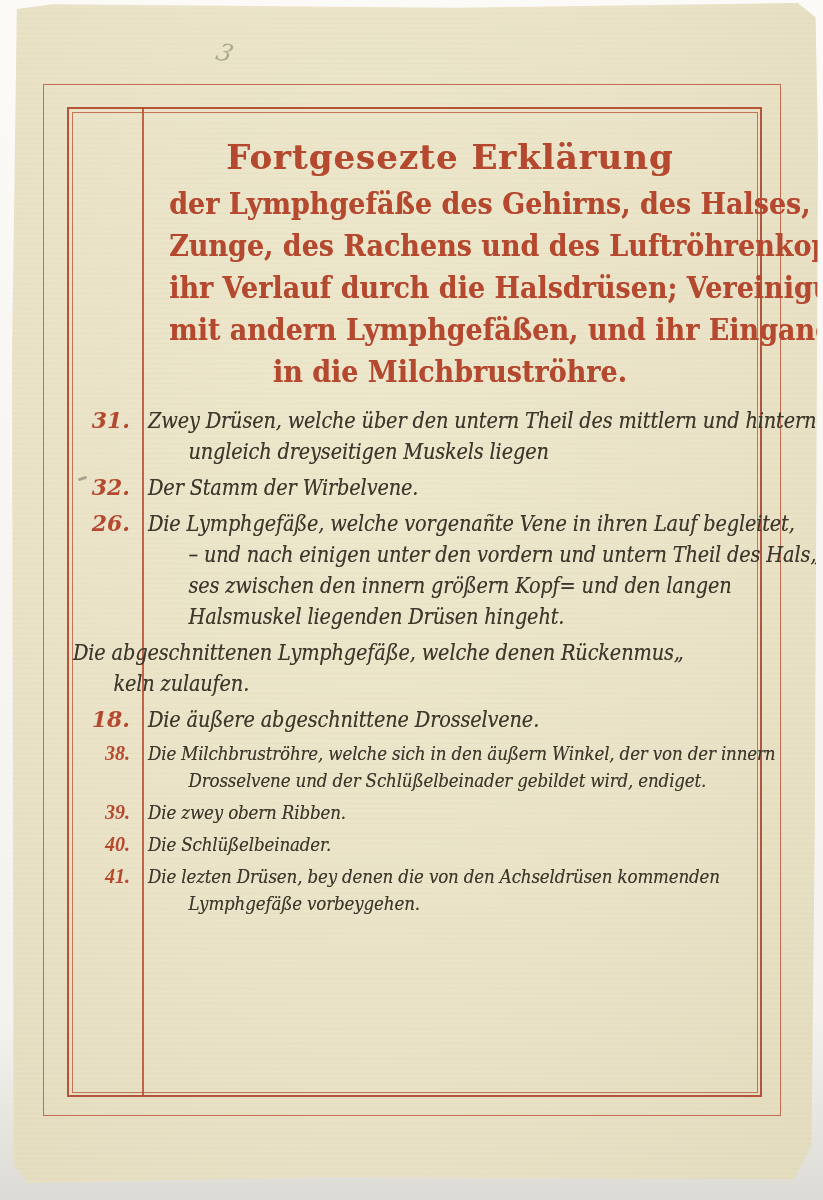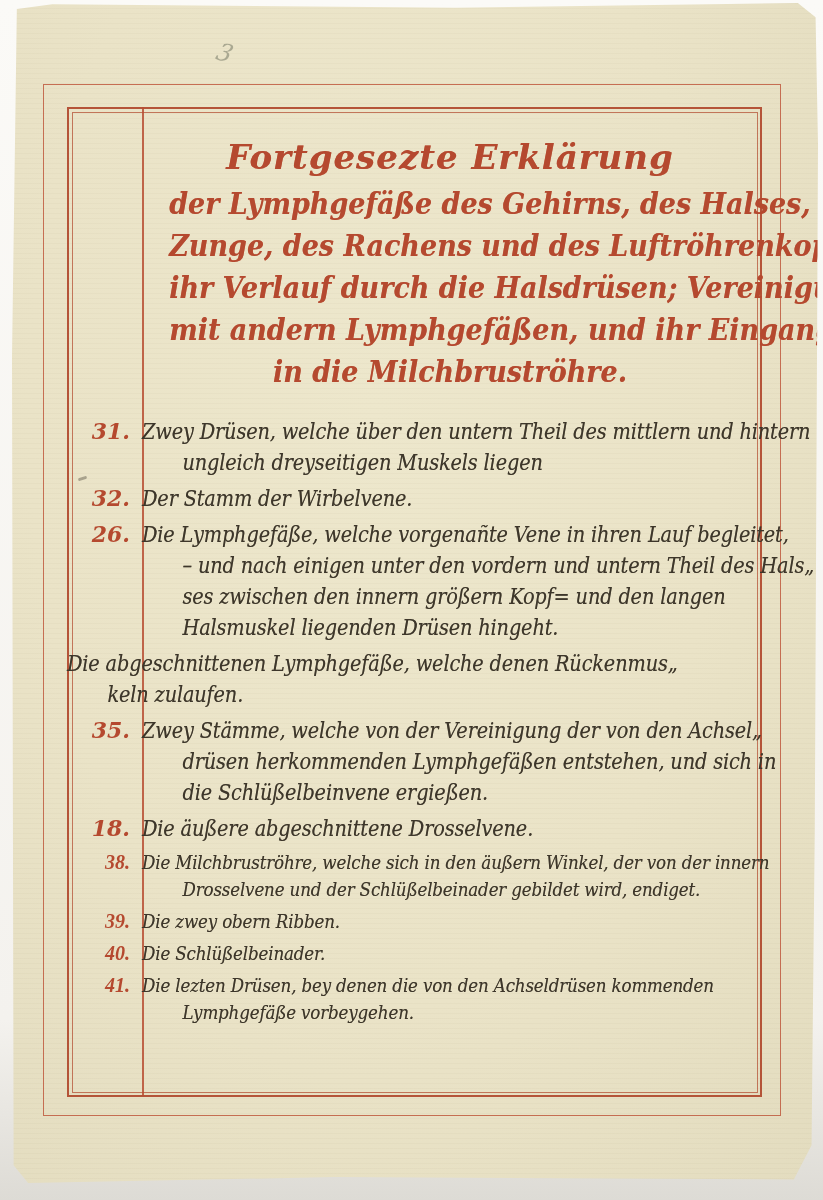--- a/index.html
+++ b/index.html
@@ -48,45 +48,44 @@
   .margin-mark{
     position:absolute;left:66px;top:474px;width:9px;height:3px;
     background:rgba(90,85,70,0.45);transform:rotate(-18deg);
     border-radius:2px;
   }
 
   
   .title-block{
     position:absolute;left:136px;top:128px;width:604px;
     text-align:center;color:#b5492f;
-    font-style:italic;
   }
   .title-heading{
     font-size:34px;line-height:52px;font-weight:bold;
     letter-spacing:1px;
     text-shadow:0 0 0.6px rgba(181,73,47,0.7);
   }
   .title-sub{
     font-size:29px;line-height:42px;font-weight:bold;
     white-space:nowrap;transform:scaleX(0.93);transform-origin:50% 50%;
     text-shadow:0 0 0.5px rgba(181,73,47,0.6);
   }
 
   
   .items-list{
     position:absolute;left:55px;top:398px;width:697px;
     color:#3d362a;font-style:italic;
   }
   .item{display:flex;margin-top:5px;}
-  .item:first-child{margin-top:15px;justify-content:center;}
+  .item:first-child{margin-top:4px;justify-content:center;}
   .item-num{
     width:63px;flex:0 0 63px;text-align:right;padding-right:12px;
     color:#b5492f;font-size:22px;line-height:31px;font-weight:bold;
   }
-  .item-text{flex:1;padding-left:0;min-width:0;}
+  .item-text{flex:1;padding-left:6px;min-width:0;}
   .line{
     font-size:22px;line-height:31px;white-space:nowrap;
     transform:scaleX(0.88);transform-origin:0 50%;
     letter-spacing:-0.2px;
     text-shadow:0 0 0.5px rgba(61,54,42,0.55);
   }
   .line.cont{padding-left:46px;}
   
   .item.compact .item-num{font-size:20px;line-height:27px;font-family:Liberation Serif, serif;}
   .item.compact .line{font-size:19px;line-height:27px;}
@@ -136,28 +135,20 @@
             <div class="line cont">Halsmuskel liegenden Drüsen hingeht.</div>
           </div>
         </div>
         <div class="item">
           <div class="item-text">
             <div class="line">Die abgeschnittenen Lymphgefäße, welche denen Rückenmus„</div>
             <div class="line cont">keln zulaufen.</div>
           </div>
         </div>
         <div class="item">
-          <div class="item-num">35.</div>
-          <div class="item-text">
-            <div class="line">Zwey Stämme, welche von der Vereinigung der von den Achsel„</div>
-            <div class="line cont">drüsen herkommenden Lymphgefäßen entstehen, und sich in</div>
-            <div class="line cont">die Schlüßelbeinvene ergießen.</div>
-          </div>
-        </div>
-        <div class="item">
           <div class="item-num">18.</div>
           <div class="item-text">
             <div class="line">Die äußere abgeschnittene Drosselvene.</div>
           </div>
         </div>
         <div class="item compact">
           <div class="item-num">38.</div>
           <div class="item-text">
             <div class="line">Die Milchbruströhre, welche sich in den äußern Winkel, der von der innern</div>
             <div class="line cont">Drosselvene und der Schlüßelbeinader gebildet wird, endiget.</div>

